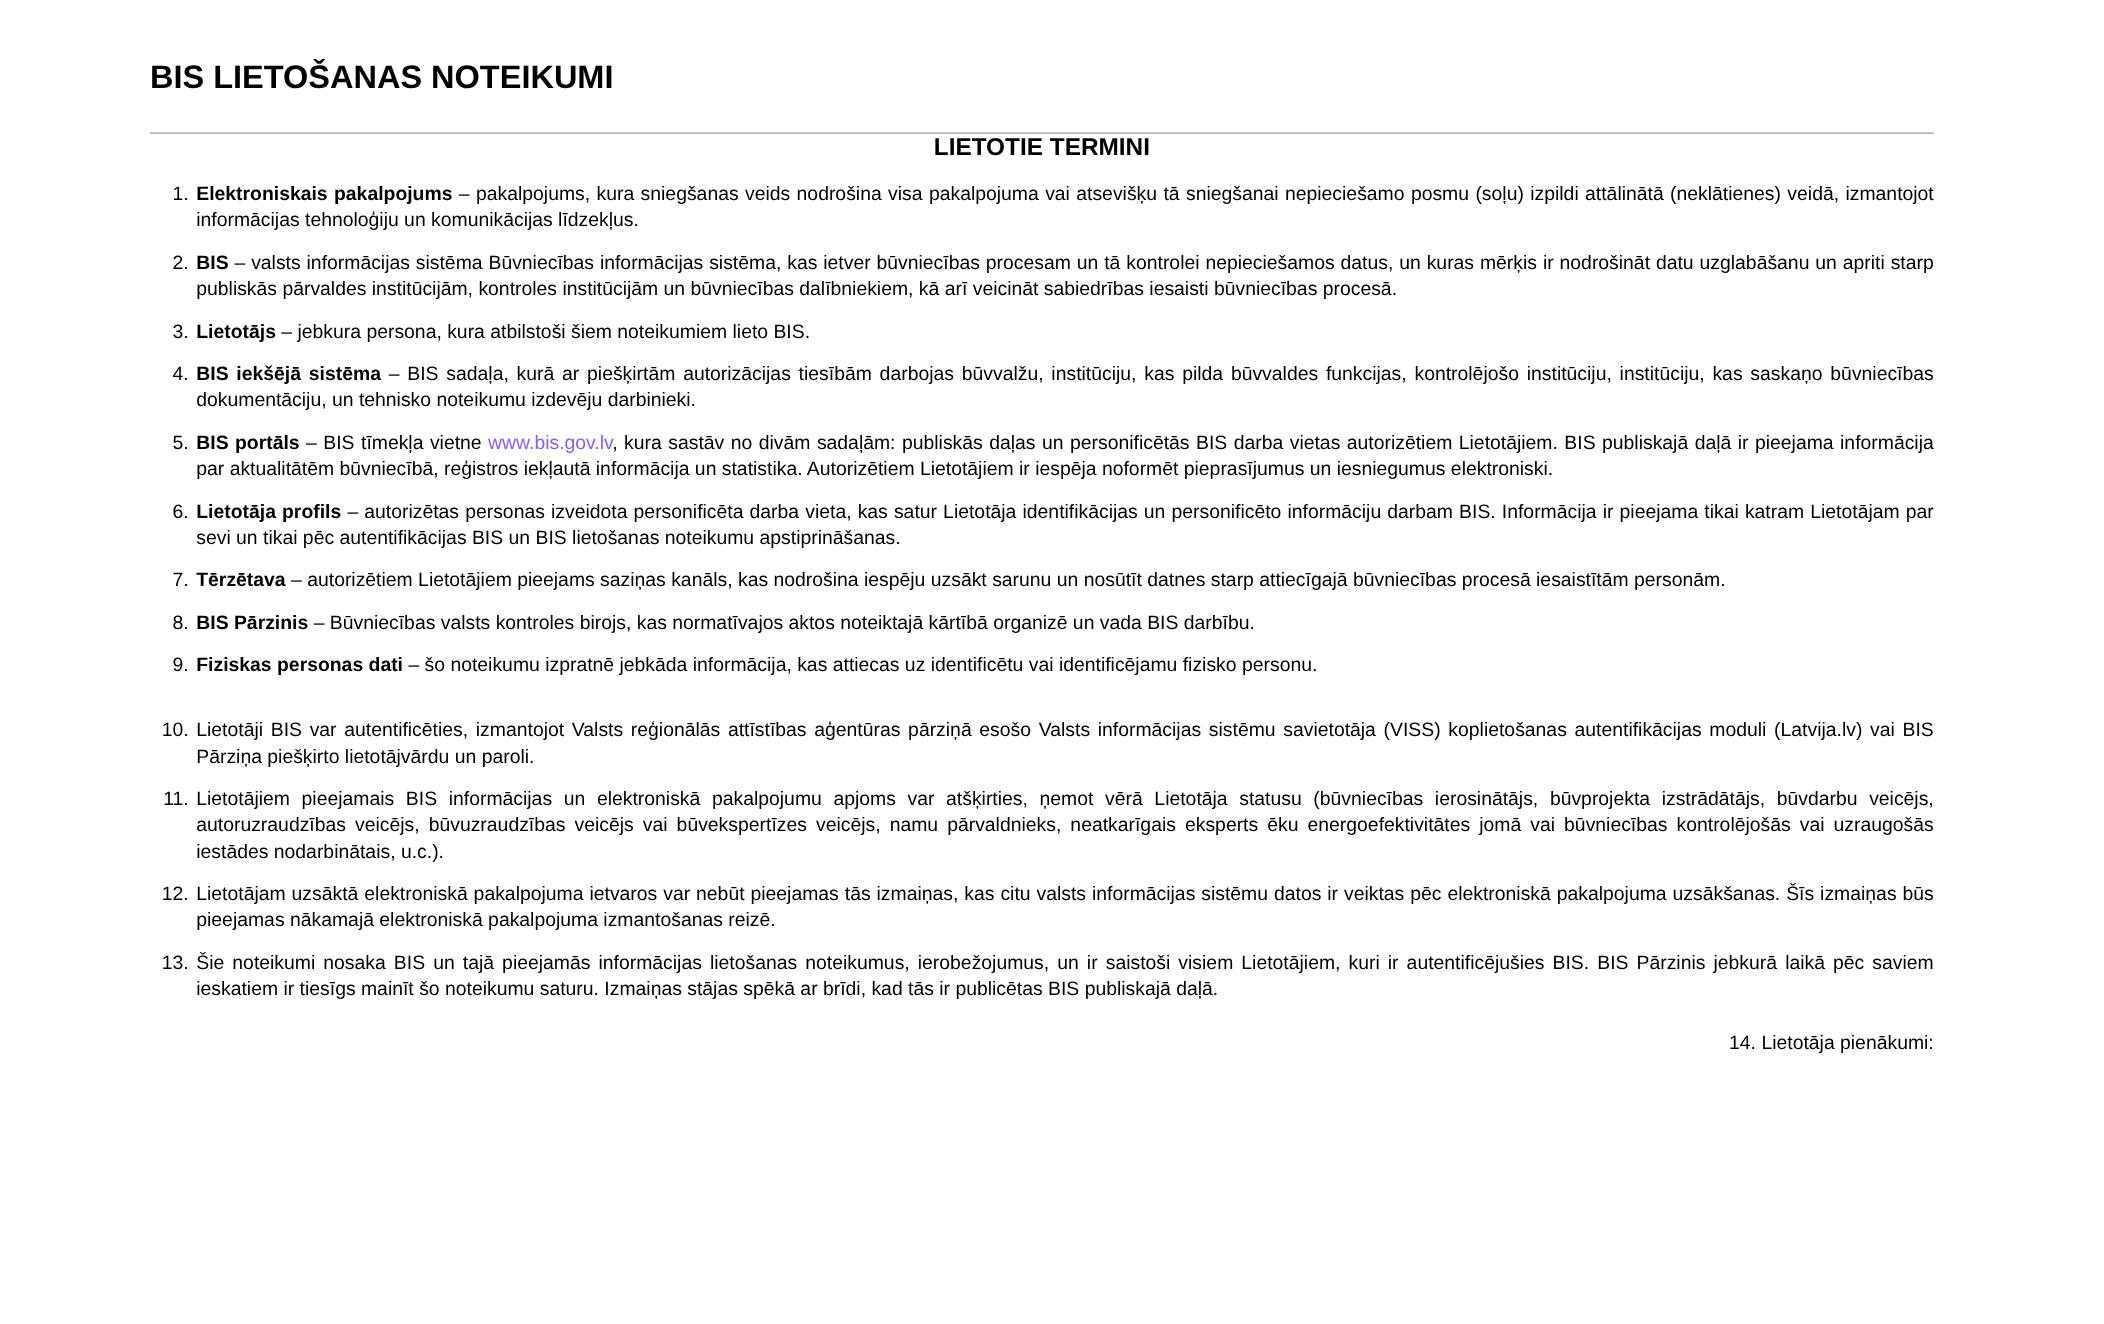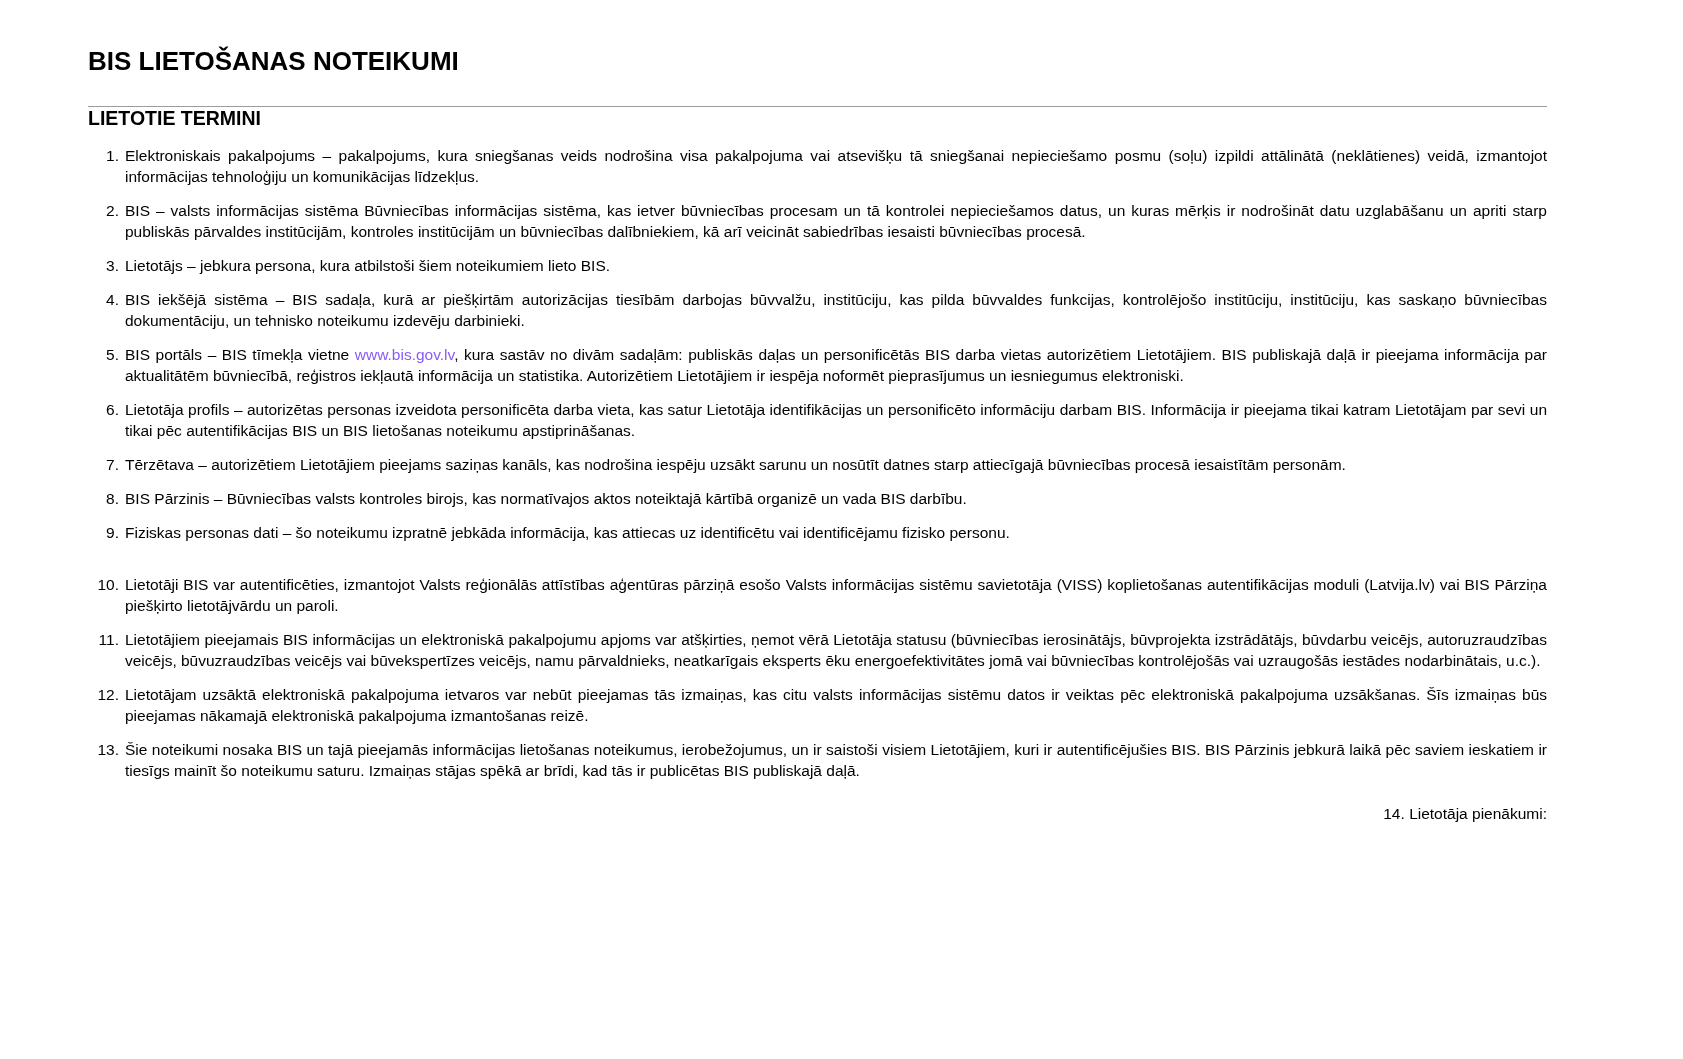--- a/index.html
+++ b/index.html
@@ -7,38 +7,39 @@
     width: 1683px;
     height: 1059px;
     overflow: hidden;
     background: #ffffff;
     color: #000000;
     font-family: "Liberation Sans", "DejaVu Sans", sans-serif;
     font-size: 15.5px;
     line-height: 21px;
   }
   .page {
-    padding: 46px 136px 0 88px;
+    padding: 46px 136px 0 120px;
   }
   h1.doc-title {
     margin: 0;
     font-size: 26px;
     line-height: 30px;
     font-weight: bold;
   }
   hr.rule {
     border: none;
     border-top: 1px solid #9c9c9c;
     margin: 30px 0 0 0;
   }
   h2.sec-heading {
     font-size: 19.5px;
     line-height: 23px;
     font-weight: bold;
     margin: 0;
+    text-align: center;
   }
   .h2-first  { margin-top: 51px; }
   .h2-mid    { margin-top: 48px; }
   .h2-last   { margin-top: 44px; }
   .list { margin-top: 15px; }
   .list-2 { margin-top: 31px; }
   .item {
     position: relative;
     padding-left: 37px;
     margin: 0 0 13px 0;
@@ -54,21 +55,21 @@
   }
   .item-flat {
     margin: 22px 0 13px 0;
     text-align: right;
   }
   .item-sub {
     padding-left: 39px;
     margin: 0 0 13px 0;
     text-align: left;
   }
-  b.term { font-weight: normal; }
+  b.term { font-weight: bold; }
   a.doc-link {
     color: #8b5cf6;
     text-decoration: none;
     cursor: pointer;
   }
 </style>
 </head>
 <body>
 
 <div class="page">

